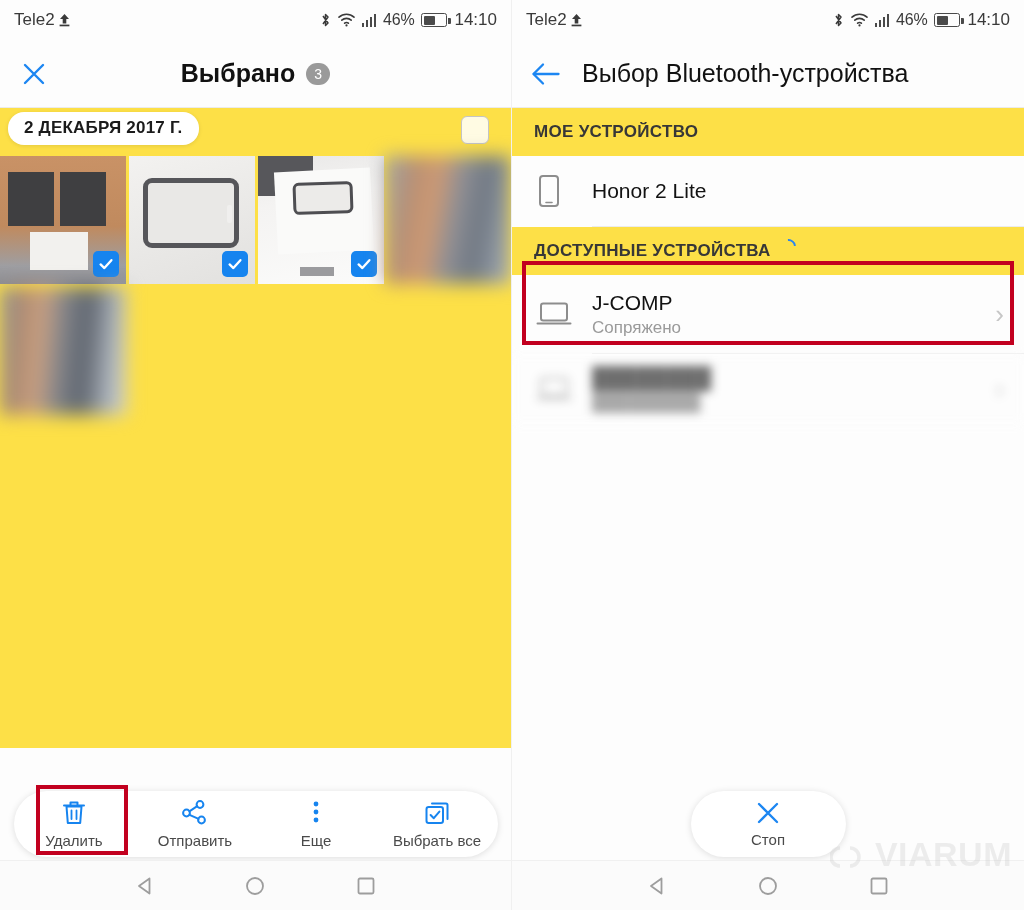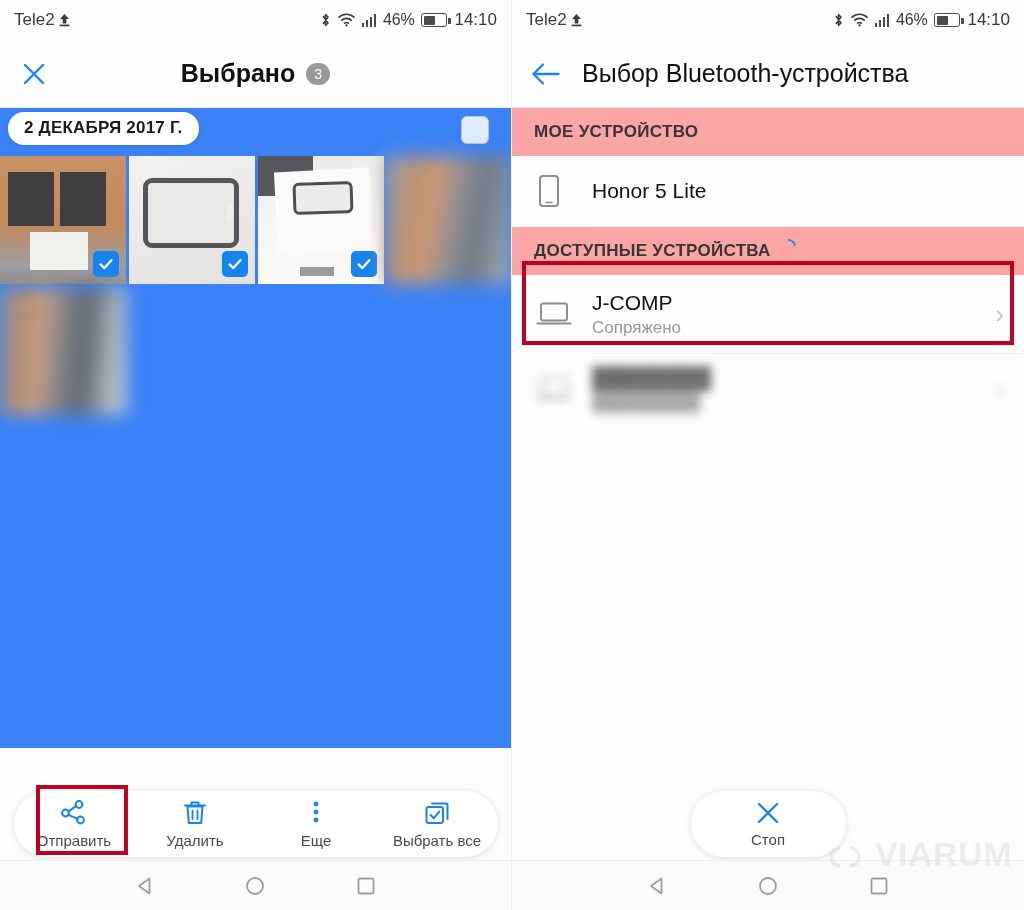--- a/index.html
+++ b/index.html
@@ -56,21 +56,21 @@
   .count-badge {
     background: #9a9a9a; color: #fff; border-radius: 11px;
     min-width: 24px; height: 22px; font-size: 14px; font-weight: normal;
     display: inline-flex; align-items: center; justify-content: center; padding: 0 7px;
   }
   .appbar .title-left {
     font-size: 25px; color: #111; margin-left: 2px;
   }
 
   
-  .gallery { position: relative; background: #3b82f6; height: 640px; }
+  .gallery { position: relative; background: #fde047; height: 640px; }
   .date-row { position: relative; height: 48px; }
   .date-ghost {
     position: absolute; left: 12px; top: 17px;
     font-size: 17px; font-weight: bold; color: #2b2b2b;
     letter-spacing: 0.2px; white-space: nowrap;
   }
   .date-pill {
     position: absolute; left: 8px; top: 4px;
     background: #ffffff; border-radius: 16px;
     padding: 6px 16px 7px 16px;
@@ -120,21 +120,21 @@
   .t3 .dark { position:absolute; left:0; top:0; width:55px; height:40px; background:#57575b; }
   .t3 .tag { position:absolute; left:42px; bottom:8px; width:34px; height:9px; background:#9b9b9e; }
 
   
   .tb { background: linear-gradient(100deg,#9aa3ad 0%, #b98f72 22%, #cf9a74 38%, #8d8f96 55%, #6f7782 72%, #aab2bb 100%); }
   .tb2 { background: linear-gradient(95deg,#8e949c 0%, #b08a6e 18%, #caa183 32%, #7e8289 50%, #5d636d 66%, #a9b0b8 85%, #cfd4d8 100%); }
 
   
   .section-head {
     height: 48px; display:flex; align-items:center; gap: 10px;
-    padding: 0 0 0 22px; background:#fca5a5;
+    padding: 0 0 0 22px; background:#fde047;
     font-size: 17px; font-weight: bold; color: #373737; letter-spacing: 0.3px;
   }
   .spinner-arc { width: 15px; height: 15px; position: relative; margin-top:-10px; }
   .spinner-arc::before {
     content:""; position:absolute; inset:0;
     border: 2.3px solid transparent; border-top-color: #2b86f0;
     border-radius: 50%; transform: rotate(40deg);
   }
   .device-row {
     display:flex; align-items:center; height: 70px;
@@ -302,40 +302,40 @@
           <div class="art tb2"></div>
         </div>
 
       </div>
     </div>
 
     <div class="bottom-bar">
       <div class="toolbar-pill">
 
         <div class="tool-item">
+          <svg width="26" height="28" viewBox="0 0 26 28">
+            <path d="M3 6.5 H23" stroke="#1684ef" stroke-width="2" stroke-linecap="round"></path>
+            <path d="M9.5 6 V3.6 H16.5 V6" fill="none" stroke="#1684ef" stroke-width="2" stroke-linejoin="round"></path>
+            <path d="M5.5 7.5 H20.5 L19.2 24 H6.8 Z" fill="none" stroke="#1684ef" stroke-width="2" stroke-linejoin="round"></path>
+            <path d="M10.5 11.5 V20 M15.5 11.5 V20" stroke="#1684ef" stroke-width="1.8" stroke-linecap="round"></path>
+          </svg>
+          <span class="tool-label">Удалить</span>
+        </div>
+
+        <div class="tool-item">
           <svg width="30" height="28" viewBox="0 0 30 28">
             <circle cx="20" cy="5.5" r="3.4" fill="none" stroke="#1684ef" stroke-width="2"></circle>
             <circle cx="6.5" cy="14" r="3.4" fill="none" stroke="#1684ef" stroke-width="2"></circle>
             <circle cx="21.5" cy="21" r="3.4" fill="none" stroke="#1684ef" stroke-width="2"></circle>
             <path d="M9.4 12.3 L17.2 7.2 M9.5 15.8 L18.6 19.9" stroke="#1684ef" stroke-width="2" stroke-linecap="round"></path>
           </svg>
           <span class="tool-label">Отправить</span>
         </div>
 
         <div class="tool-item">
-          <svg width="26" height="28" viewBox="0 0 26 28">
-            <path d="M3 6.5 H23" stroke="#1684ef" stroke-width="2" stroke-linecap="round"></path>
-            <path d="M9.5 6 V3.6 H16.5 V6" fill="none" stroke="#1684ef" stroke-width="2" stroke-linejoin="round"></path>
-            <path d="M5.5 7.5 H20.5 L19.2 24 H6.8 Z" fill="none" stroke="#1684ef" stroke-width="2" stroke-linejoin="round"></path>
-            <path d="M10.5 11.5 V20 M15.5 11.5 V20" stroke="#1684ef" stroke-width="1.8" stroke-linecap="round"></path>
-          </svg>
-          <span class="tool-label">Удалить</span>
-        </div>
-
-        <div class="tool-item">
           <svg width="10" height="28" viewBox="0 0 10 28">
             <circle cx="5" cy="5" r="2.4" fill="#1684ef"></circle>
             <circle cx="5" cy="13" r="2.4" fill="#1684ef"></circle>
             <circle cx="5" cy="21" r="2.4" fill="#1684ef"></circle>
           </svg>
           <span class="tool-label">Еще</span>
         </div>
 
         <div class="tool-item">
           <svg width="28" height="28" viewBox="0 0 28 28">
@@ -420,21 +420,21 @@
       <span>МОЕ УСТРОЙСТВО</span>
     </div>
     <div class="device-row">
       <span class="dev-icon">
         <svg width="26" height="36" viewBox="0 0 26 36">
           <rect x="4" y="3" width="18" height="30" rx="3" fill="none" stroke="#8d8d8d" stroke-width="2"></rect>
           <path d="M10 29.5 H16" stroke="#8d8d8d" stroke-width="1.6" stroke-linecap="round"></path>
         </svg>
       </span>
       <div class="device-texts">
-        <span class="dev-name">Honor 5 Lite</span>
+        <span class="dev-name">Honor 2 Lite</span>
       </div>
     </div>
     <div class="row-divider"></div>
 
     <div class="section-head">
       <span>ДОСТУПНЫЕ УСТРОЙСТВА</span>
       <span class="spinner-arc"></span>
     </div>
 
     <div class="device-row" style="height:78px">

